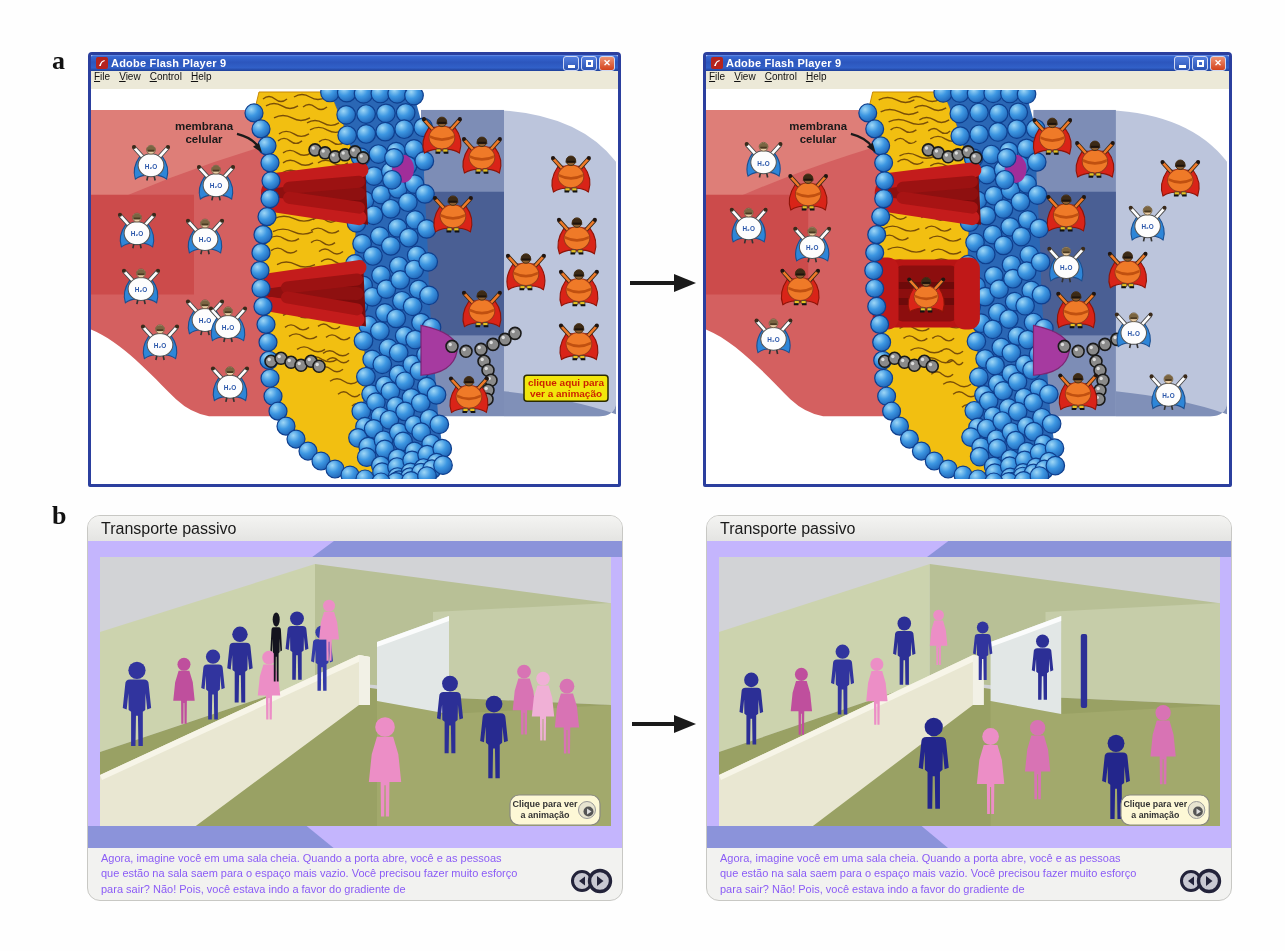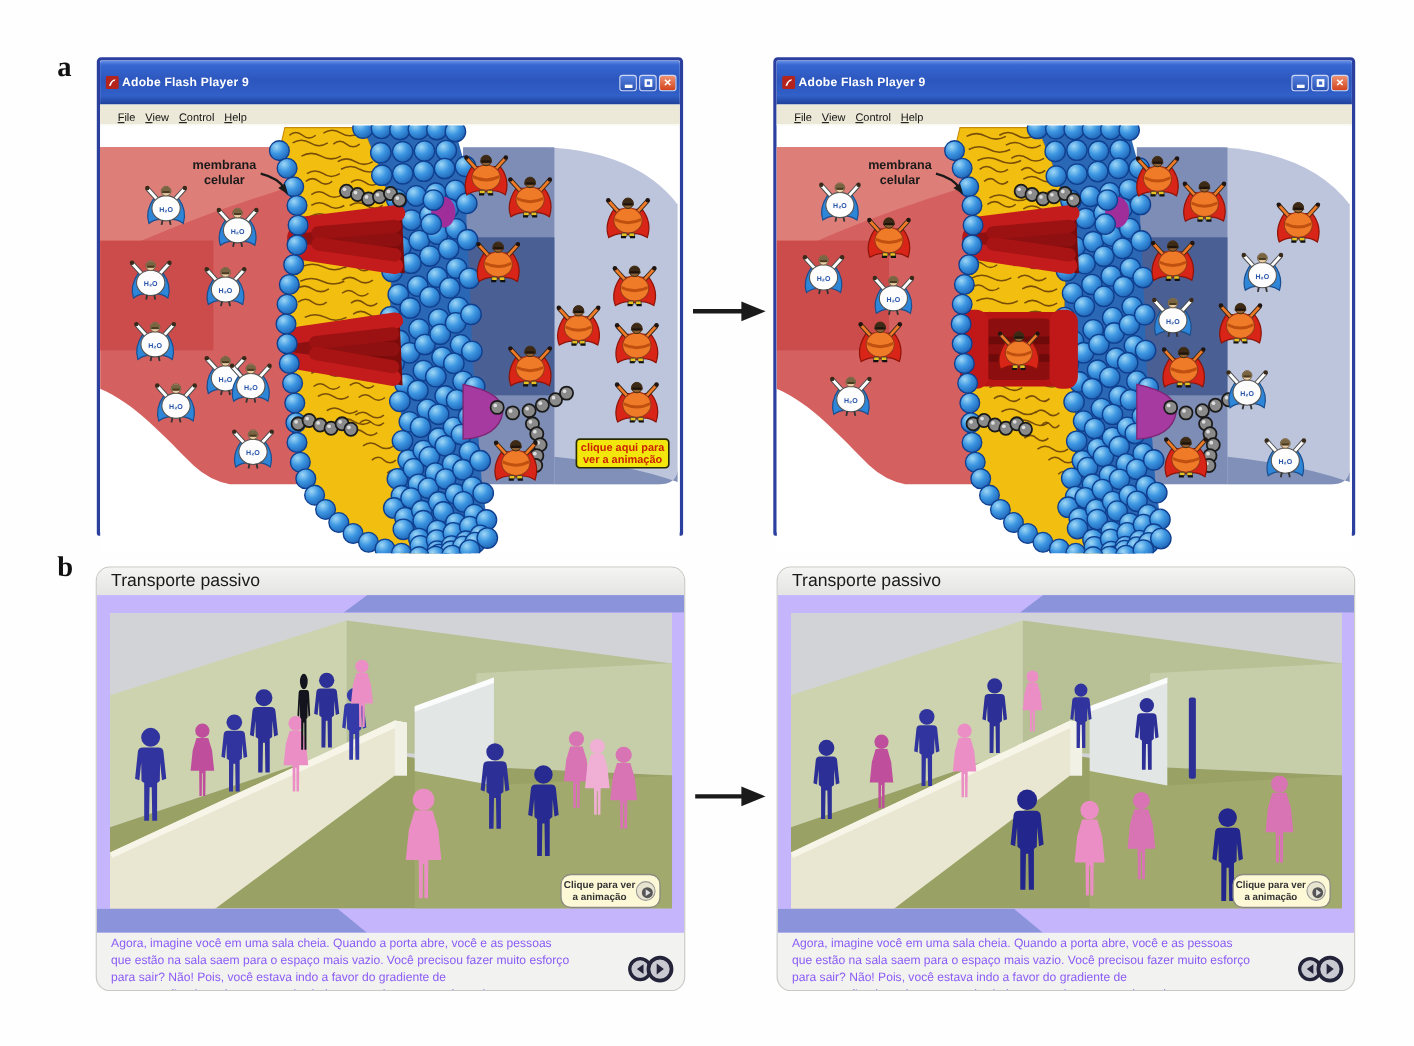--- a/index.html
+++ b/index.html
@@ -1,25 +1,25 @@
 <!DOCTYPE html>
 <html><head><meta charset="utf-8"><style>
 html,body{margin:0;padding:0;background:#fefefe}
 body{width:1285px;height:951px;position:relative;font-family:"Liberation Sans",sans-serif;overflow:hidden}
 .flabel{position:absolute;font-family:"Liberation Serif",serif;font-weight:bold;font-size:26px;color:#111}
 .win{position:absolute;border:3px solid #2b3f9e;border-radius:4px 4px 2px 2px;background:#fff;box-sizing:border-box}
-.tb{height:40px;background:linear-gradient(180deg,#6a93e8 0%,#3767d2 10%,#2c56bd 45%,#3160c8 80%,#1e3f98 100%);display:flex;align-items:center;padding:0 3px;border-radius:2px 2px 0 0}
+.tb{height:16px;background:linear-gradient(180deg,#6a93e8 0%,#3767d2 10%,#2c56bd 45%,#3160c8 80%,#1e3f98 100%);display:flex;align-items:center;padding:0 3px;border-radius:2px 2px 0 0}
 .fico{margin:0 3px 0 2px}
 .tt{color:#fff;font-size:11px;font-weight:bold;flex:1;letter-spacing:0.2px}
 .tbtns{display:flex;gap:2px}
 .tbn{width:16px;height:15px;border:1px solid #cfd8f2;border-radius:3px;background:linear-gradient(180deg,#5580e0,#2a52b2);display:inline-flex;align-items:center;justify-content:center;box-sizing:border-box}
 .tbn.cls{background:linear-gradient(180deg,#ef9272,#d3431d);color:#fff;font-size:9px;font-weight:bold;line-height:1}
 .mini{width:7px;height:3px;background:#fff;margin-top:6px}
 .maxi{width:7px;height:7px;border:2px solid #fff;box-sizing:border-box}
-.mb{height:18px;background:#ece9d8;font-size:10px;color:#111;display:flex;align-items:flex-end;padding-left:16px;border-bottom:1px solid #fff}
+.mb{height:18px;background:#ece9d8;font-size:10px;color:#111;display:flex;align-items:flex-start;padding-left:3px;border-bottom:1px solid #fff}
 .mb span{margin-right:9px}
 .arrow{position:absolute}
 .bp{position:absolute;background:#f2f2f0;border:1px solid #c8c8c4;border-radius:13px;box-sizing:border-box;overflow:hidden}
 .bhead{height:25px;background:linear-gradient(180deg,#f4f4f2,#e4e4e2);font-size:16px;font-weight:normal;color:#1a1a1a;padding:4px 0 0 13px;box-sizing:border-box}
 .bframe{background:#c4b5fd;position:relative}
 .fd1{position:absolute;top:0;right:0;width:58%;height:16px;background:rgba(8,70,140,0.30);clip-path:polygon(7% 0,100% 0,100% 100%,0 100%)}
 .fd2{position:absolute;bottom:0;left:0;width:46%;height:22px;background:rgba(8,70,140,0.30);clip-path:polygon(0 0,89% 0,100% 100%,0 100%)}
 .bsvg{position:absolute;left:12px;top:16px}
 .btext{padding:3px 0 0 13px;font-size:11px;line-height:15.4px;color:#8b5cf6;position:relative;height:52px;box-sizing:border-box}
 .cb{font-size:9px;font-weight:bold;fill:#333;font-family:"Liberation Sans",sans-serif}

